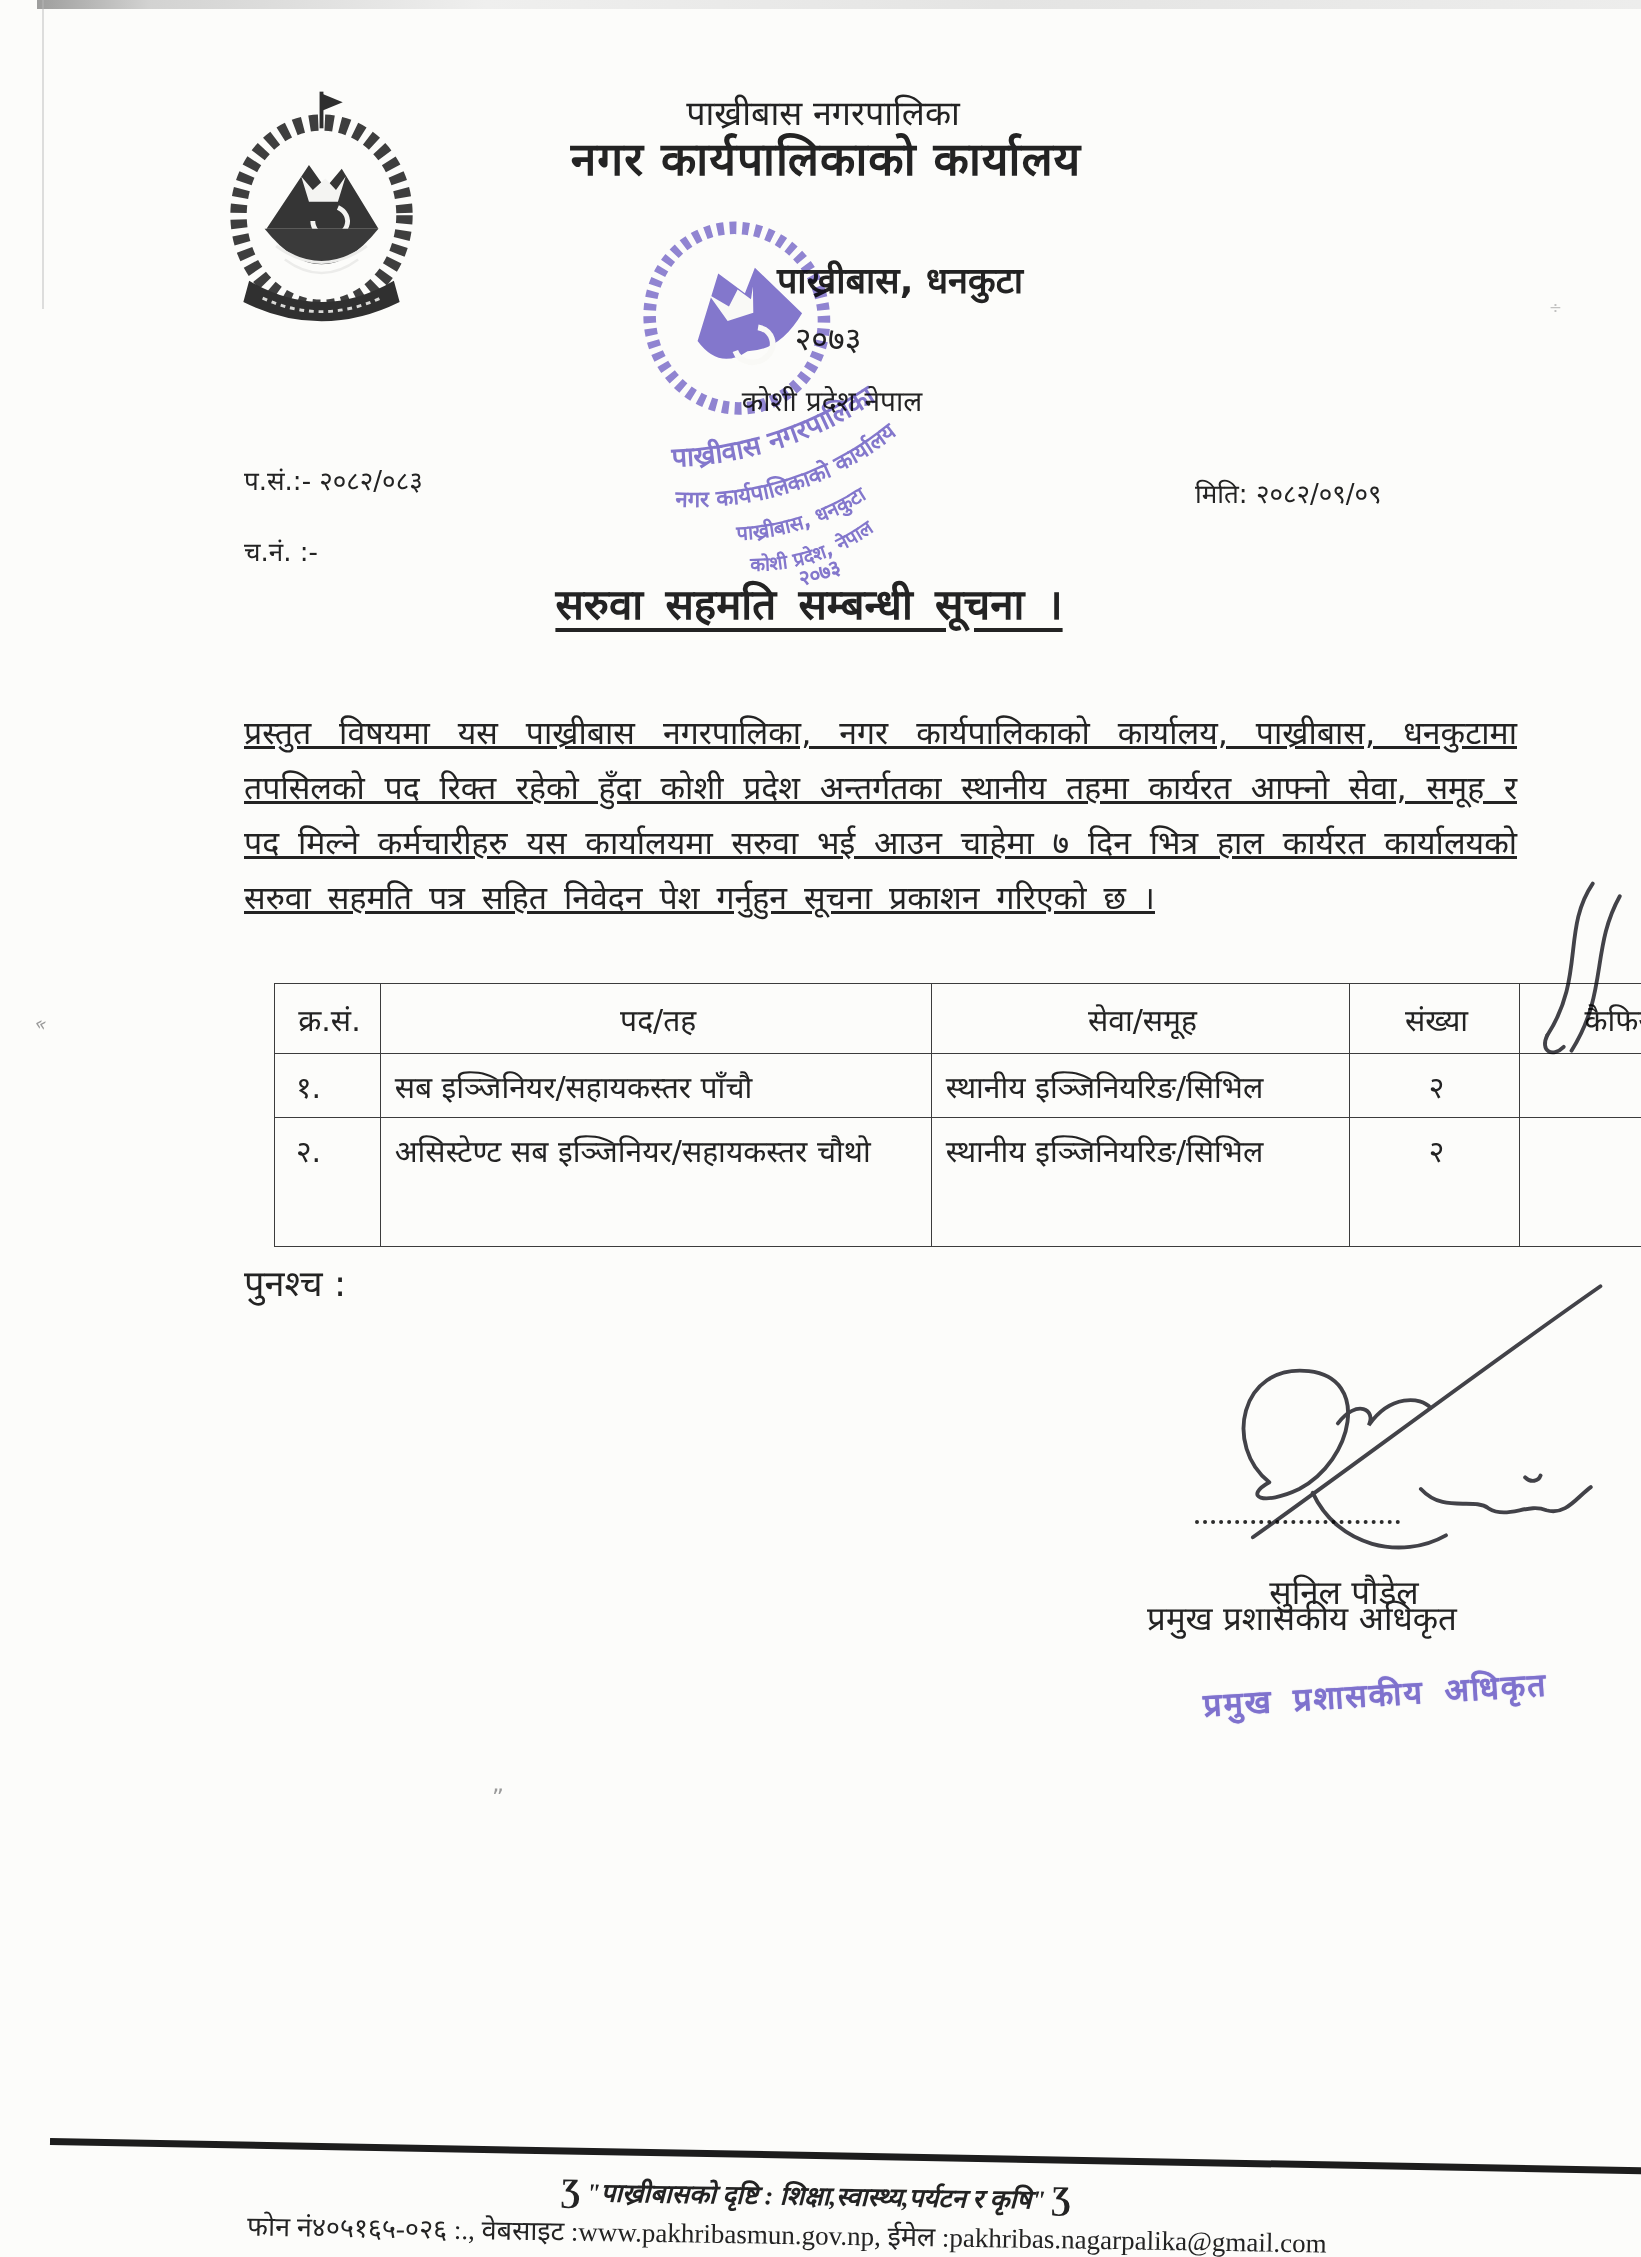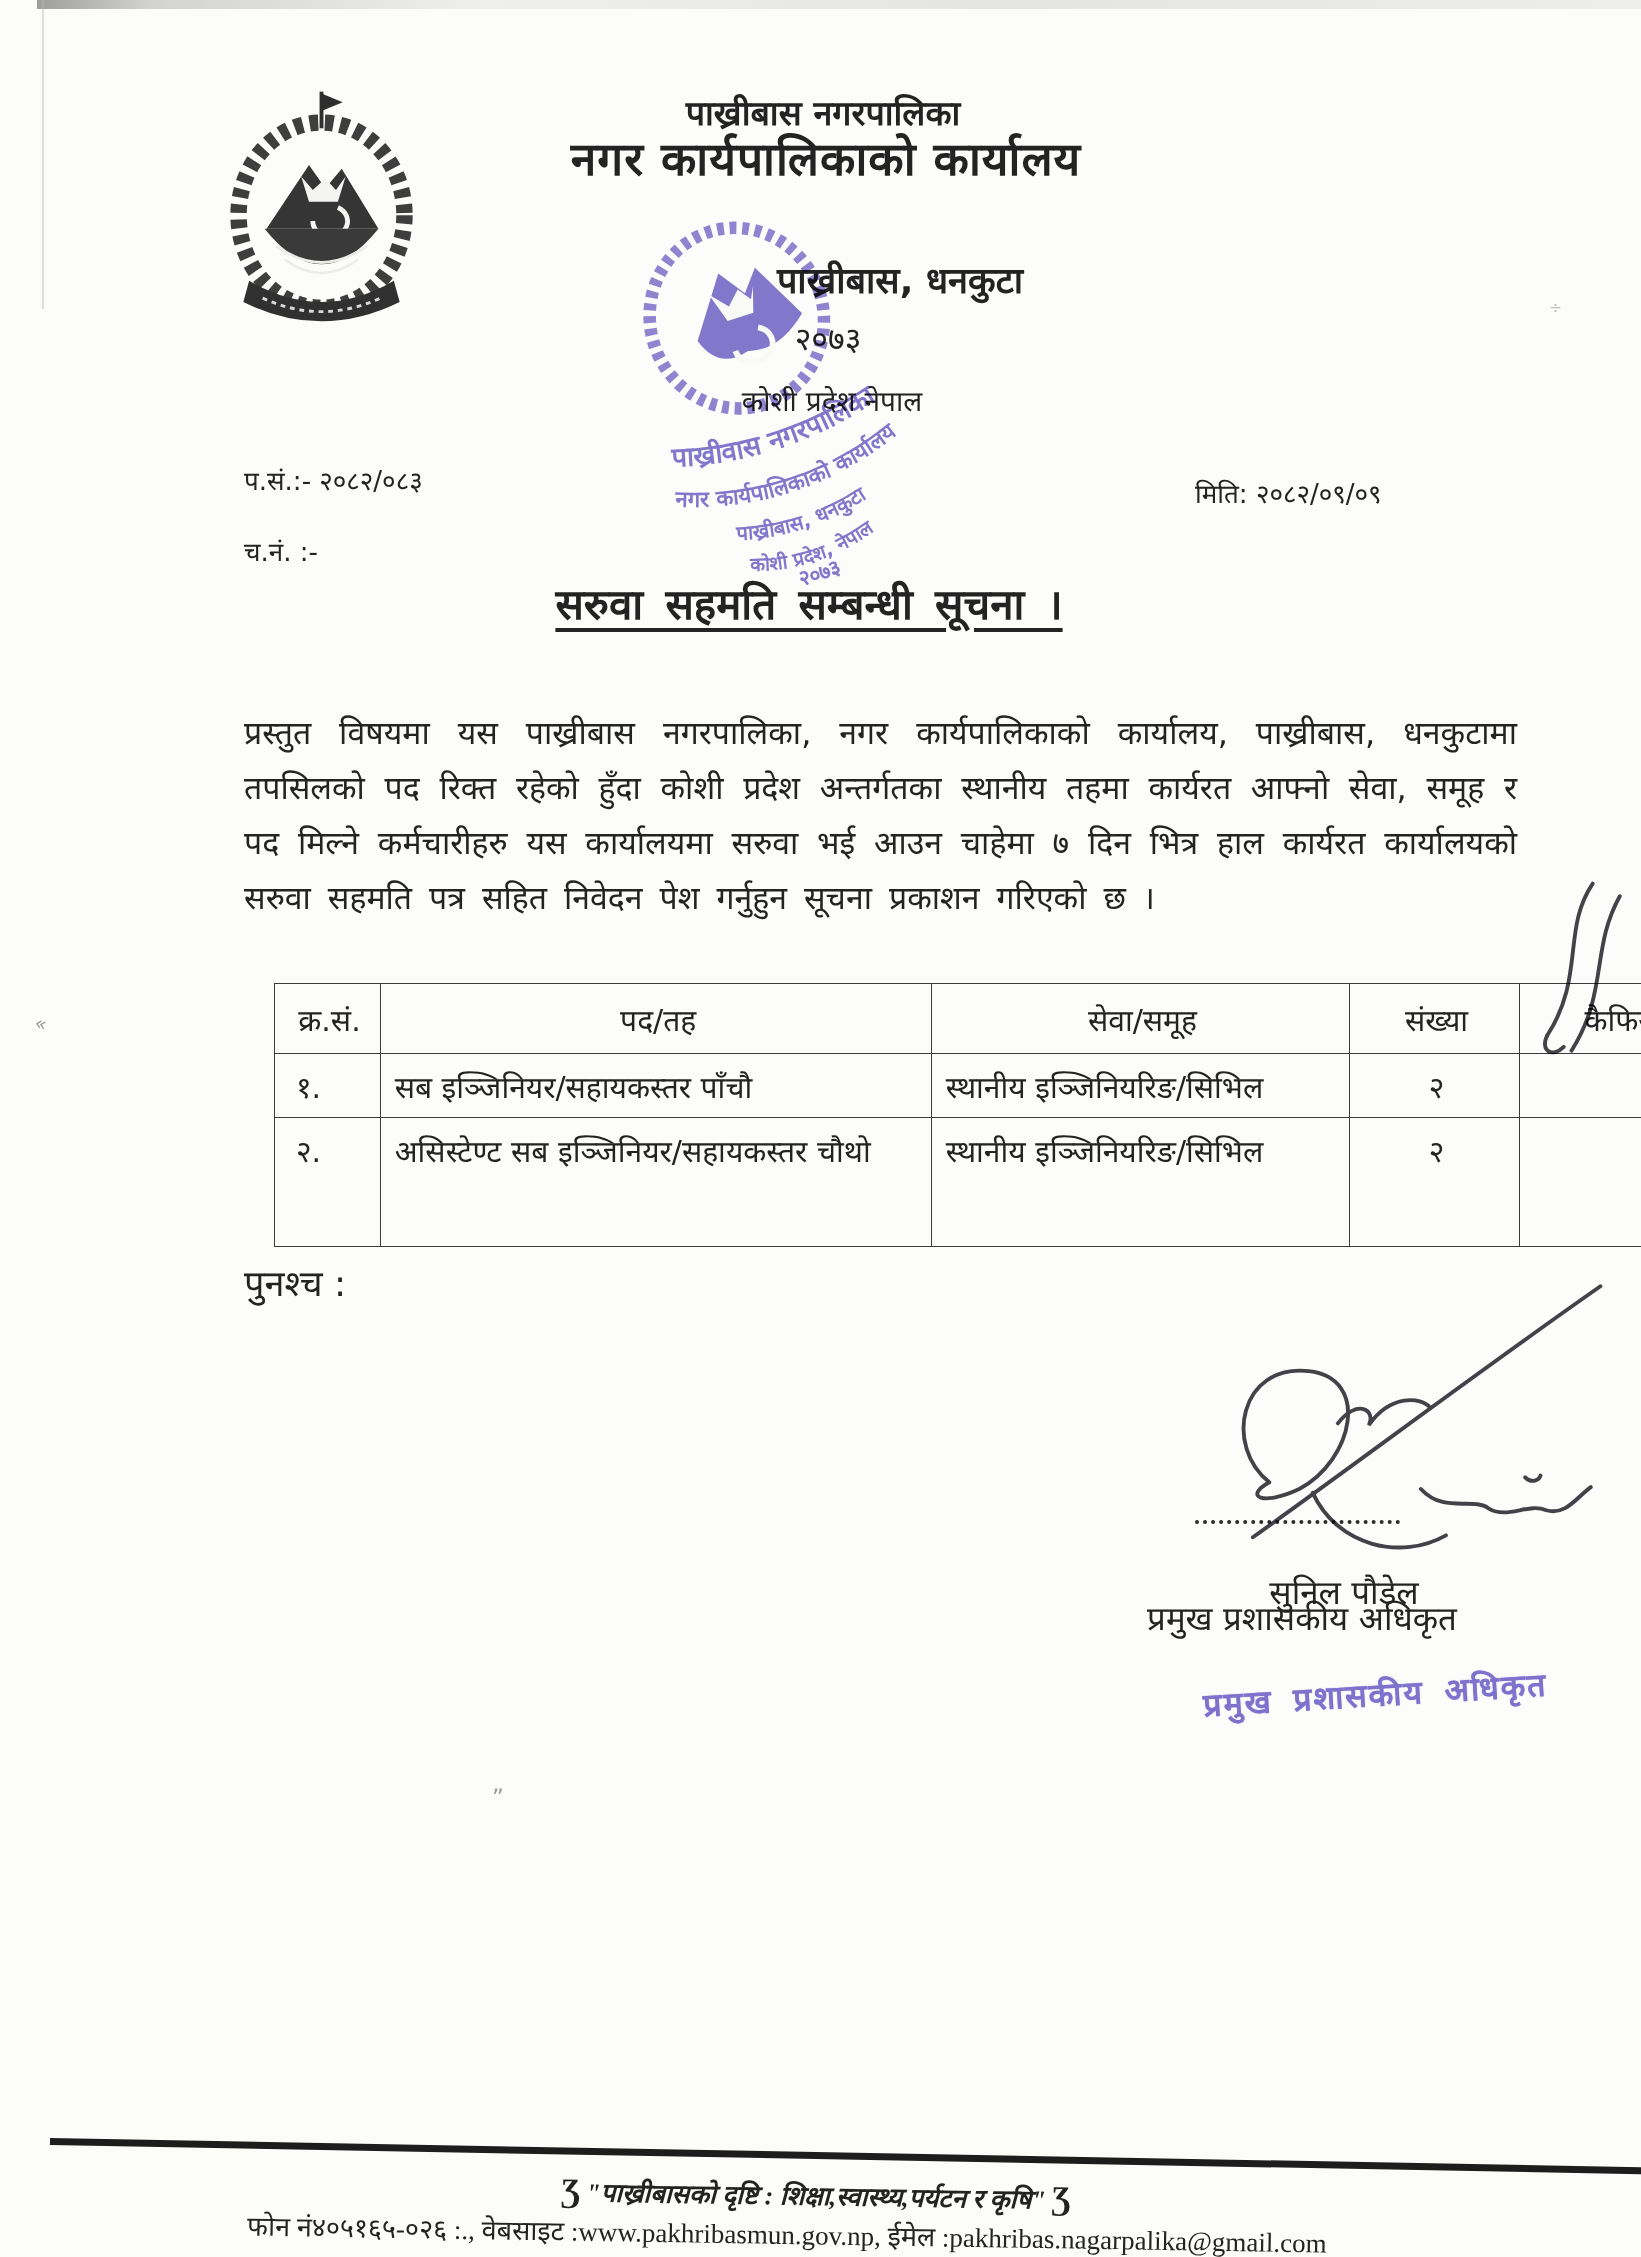--- a/index.html
+++ b/index.html
@@ -8,36 +8,36 @@
     font-family:"DejaVu Sans","Liberation Sans",sans-serif;color:#232323;
   }
   .abs{position:absolute;}
   .ctr{transform:translateX(-50%);}
   
   .scan-top{top:0;left:37px;right:0;height:8.7px;opacity:.5;
     background:linear-gradient(90deg,#3f3f3f,#a9a9a9 7%,#e2e2e2 28%,#cccccc 60%,#dedede);}
   .scan-left{top:0;left:42px;width:1.9px;height:309px;background:#b9b9b9;opacity:.45;}
   .speck{color:#9a9a9a;font-size:19.3px;}
   
-  .hdr-muni{top:89px;left:823px;font-size:34px;font-weight:700;white-space:nowrap;}
+  .hdr-muni{top:89px;left:823px;font-size:34px;font-weight:400;white-space:nowrap;}
   .hdr-office{top:126px;left:826px;font-size:46px;font-weight:700;white-space:nowrap;letter-spacing:1px;}
   .hdr-addr{top:255px;left:900px;font-size:36px;font-weight:700;white-space:nowrap;}
   .hdr-year{top:316px;left:828px;font-size:32px;white-space:nowrap;}
   .hdr-prov{top:381px;left:832px;font-size:28px;white-space:nowrap;}
   
   .meta{font-size:26px;white-space:nowrap;margin-top:12px;}
   .m-ps{top:450px;left:244px;}
   .m-miti{top:463px;left:1195px;}
   .m-ch{top:521px;left:244px;}
   
   .subject{top:574px;left:809px;font-size:42px;font-weight:700;white-space:nowrap;
     text-decoration:underline;text-underline-offset:8.7px;word-spacing:7.7px;}
   
   .body-par{top:706px;left:244px;width:1273px;font-size:32px;line-height:55px;
-    text-align:justify;text-align-last:left;word-spacing:6.8px;}
+    text-align:justify;text-align-last:left;word-spacing:6.8px;text-decoration:underline;}
   
   .vtable{top:983px;left:274px;width:1460px;border-collapse:collapse;font-size:30px;}
   .vtable th,.vtable td{border:1.9px solid #3c3c3c;vertical-align:top;padding:11.6px 9.7px 7.7px 13.5px;}
   .vtable th{font-weight:400;text-align:center;height:46px;padding-top:15.4px;}
   .vtable td{height:44px;}
   .vtable tr:last-child td{height:108px;}
   .vtable td.col0{text-align:left;padding-left:21px;}
   .vtable td.col3{text-align:center;}
   
   .ps-label{top:1258px;left:244px;font-size:36px;}

